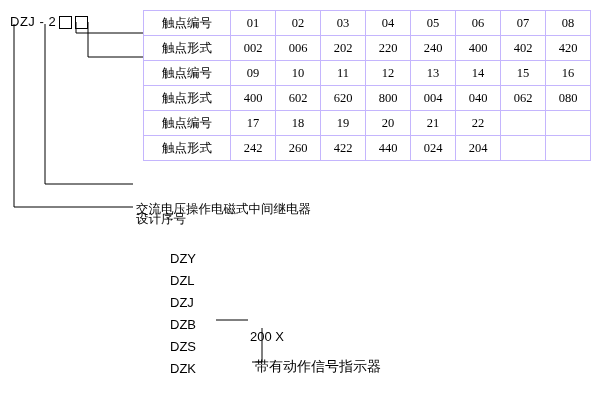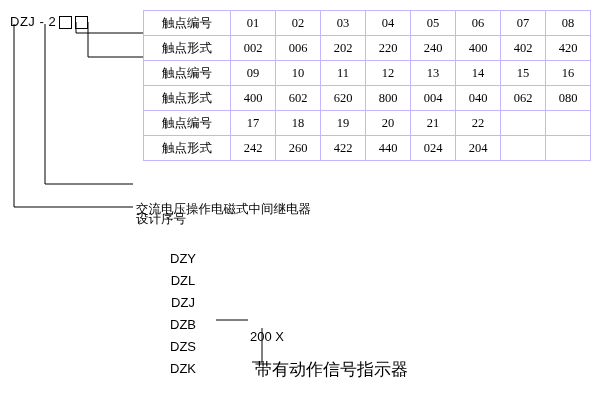--- a/index.html
+++ b/index.html
@@ -85,38 +85,37 @@
     top: 201px;
   }
 
   
   #series-list {
     position: absolute;
     left: 170px;
     top: 248px;
     font-size: 13px;
     line-height: 22px;
-    text-align: center;
   }
   #series-list div {
     height: 22px;
   }
   #series-200 {
     position: absolute;
     left: 250px;
     top: 314px;
     font-size: 13px;
     white-space: nowrap;
     margin-top: 15px;
   }
   #series-indicator {
     position: absolute;
     left: 255px;
     top: 358px;
-    font-size: 17px;
+    font-size: 14px;
     white-space: nowrap;
   }
 </style>
 </head>
 <body>
 
 <div id="model-code">
   <span>DZJ</span>
   <span>-</span>
   <span>2</span><span class="code-box"></span><span class="code-box"></span>

